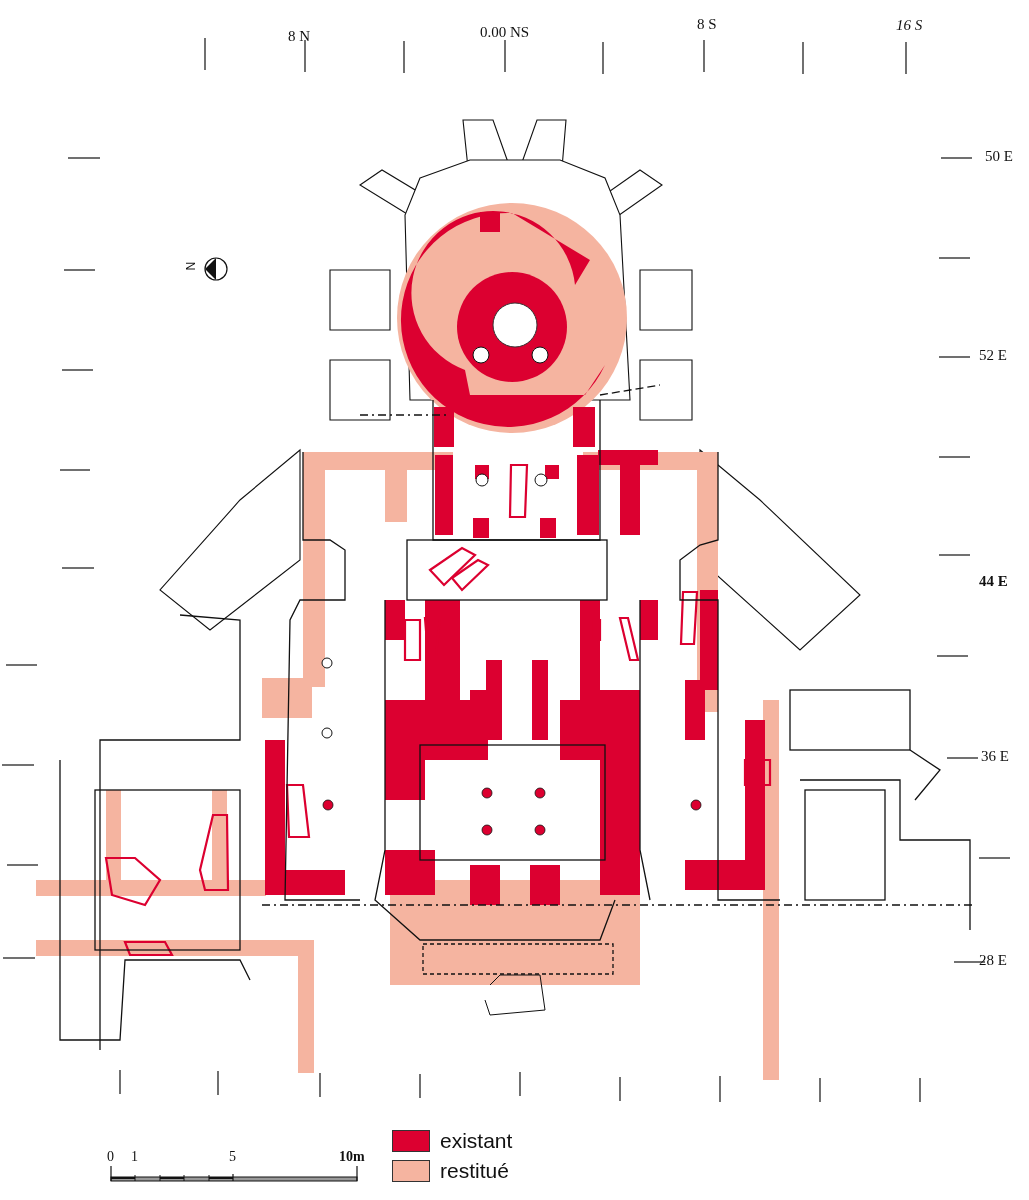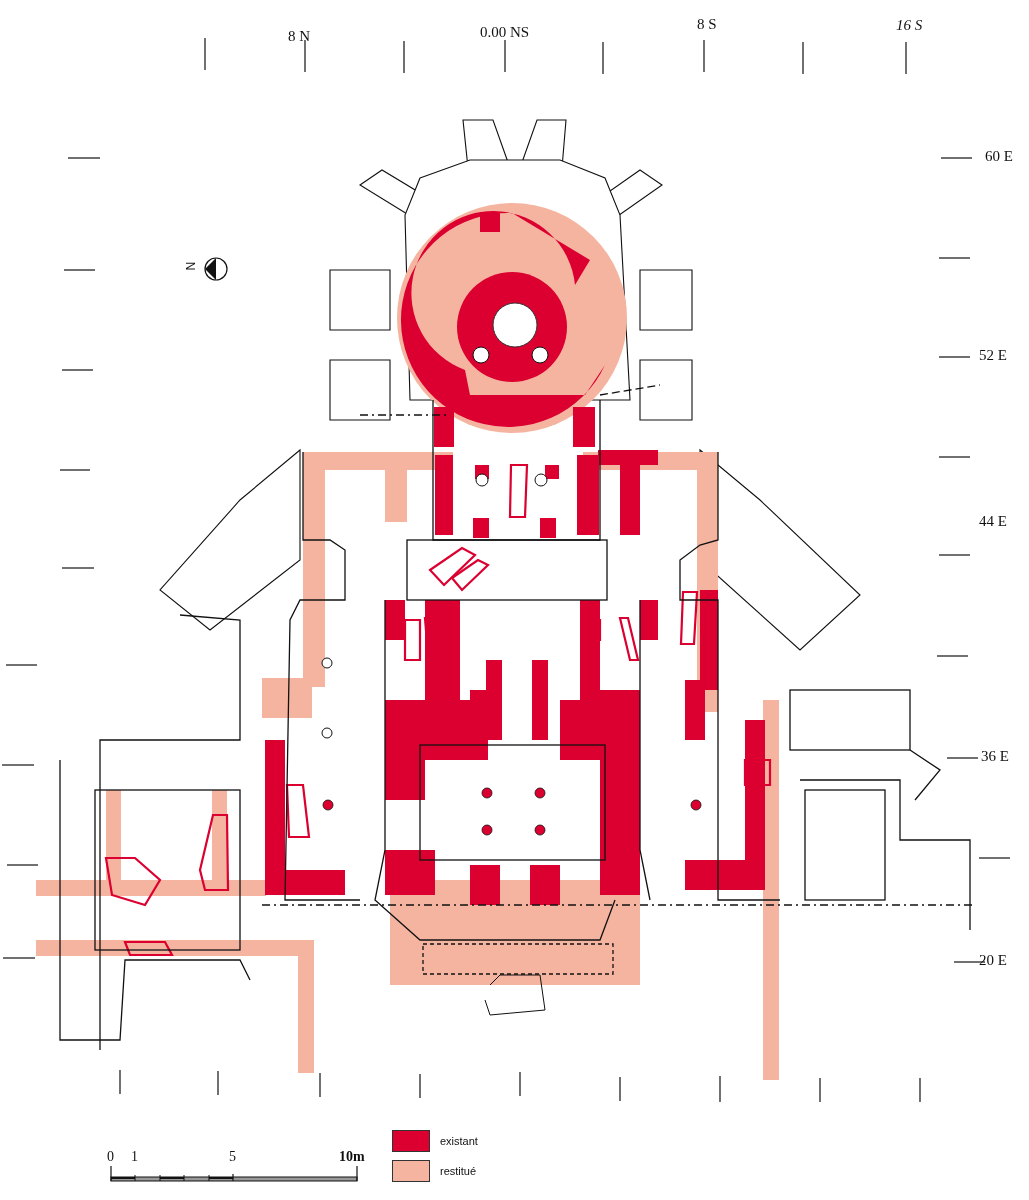--- a/index.html
+++ b/index.html
@@ -1,19 +1,19 @@
 <!DOCTYPE html>
 <html><head>
 <meta charset="utf-8">
 <style>
   html, body { margin:0; padding:0; background:#ffffff; }
   body { width:1029px; height:1200px; position:relative; overflow:hidden; font-family:"Liberation Serif", serif; }
   #plan { position:absolute; left:0; top:0; }
   .coord-label { position:absolute; font-family:"Liberation Serif", serif; font-size:15px; color:#111; white-space:nowrap; }
-  .legend { position:absolute; left:392px; top:1126px; font-family:"Liberation Sans", sans-serif; font-size:11px; color:#111; }
+  .legend { position:absolute; left:392px; top:1126px; font-family:"Liberation Sans", sans-serif; font-size:21px; color:#111; }
   .legend-item { display:flex; align-items:center; height:30px; }
   .swatch { width:38px; height:22px; border:1.3px solid #333; margin-right:10px; box-sizing:border-box; }
   .scale-label { position:absolute; font-family:"Liberation Serif", serif; font-size:14px; color:#111; }
   .north-label { position:absolute; left:186px; top:259px; font-family:"Liberation Sans", sans-serif; font-size:12px; transform:rotate(90deg); color:#111; }
 </style>
 </head>
 <body>
 
 <svg id="plan" width="1029" height="1200" viewBox="0 0 1029 1200" xmlns="http://www.w3.org/2000/svg">
 
@@ -202,25 +202,25 @@
     <line x1="233" y1="1174" x2="233" y2="1181" stroke="#111" stroke-width="1.2"></line>
     <line x1="357" y1="1166" x2="357" y2="1181" stroke="#111" stroke-width="1.2"></line>
   </g>
 </svg>
 
 <div class="coord-label" style="left:288px; top:16px;margin-top:12px;">8 N</div>
 <div class="coord-label" style="left:480px; top:24px;">0.00 NS</div>
 <div class="coord-label" style="left:697px; top:16px;">8 S</div>
 <div class="coord-label" style="left:896px; top:17px;font-style:italic;">16 S</div>
 
-<div class="coord-label" style="left:985px; top:148px;">60 E</div>
+<div class="coord-label" style="left:985px; top:148px;">50 E</div>
 <div class="coord-label" style="left:979px; top:347px;">52 E</div>
-<div class="coord-label" style="left:979px; top:513px;">44 E</div>
+<div class="coord-label" style="left:979px; top:573px;font-weight:bold;">44 E</div>
 <div class="coord-label" style="left:981px; top:748px;text-align:right;">36 E</div>
-<div class="coord-label" style="left:979px; top:952px;">20 E</div>
+<div class="coord-label" style="left:979px; top:952px;">28 E</div>
 
 <div class="north-label">N</div>
 
 <div class="scale-label" style="left:107px; top:1149px;">0</div>
 <div class="scale-label" style="left:131px; top:1149px;">1</div>
 <div class="scale-label" style="left:229px; top:1149px;">5</div>
 <div class="scale-label" style="left:339px; top:1149px;font-weight:bold;">10m</div>
 
 <div class="legend">
   <div class="legend-item">

